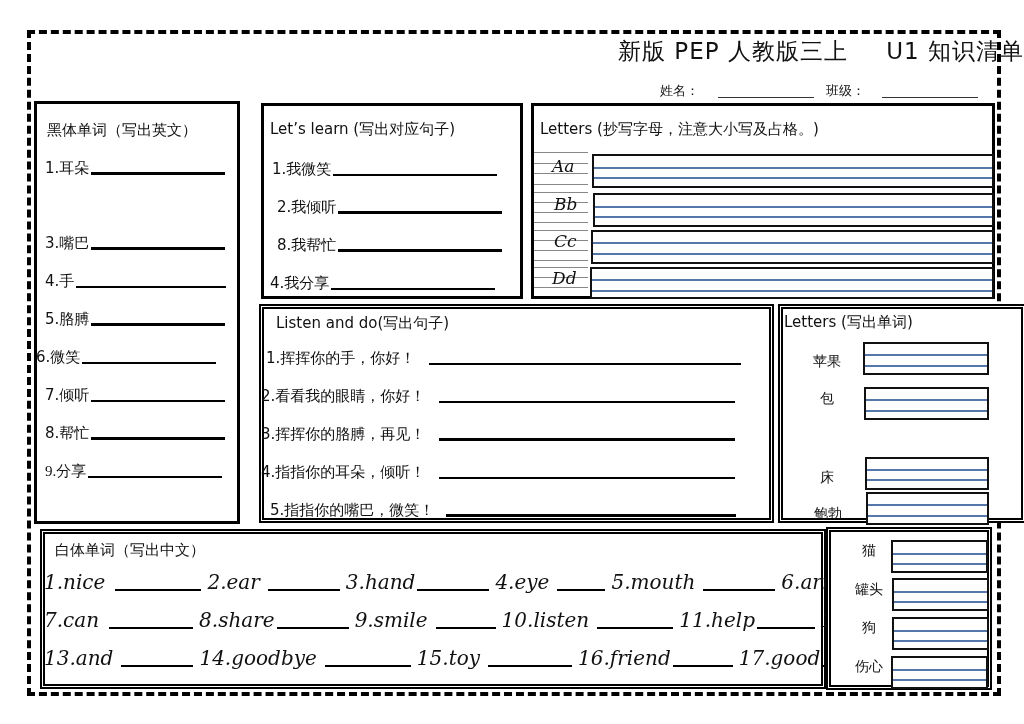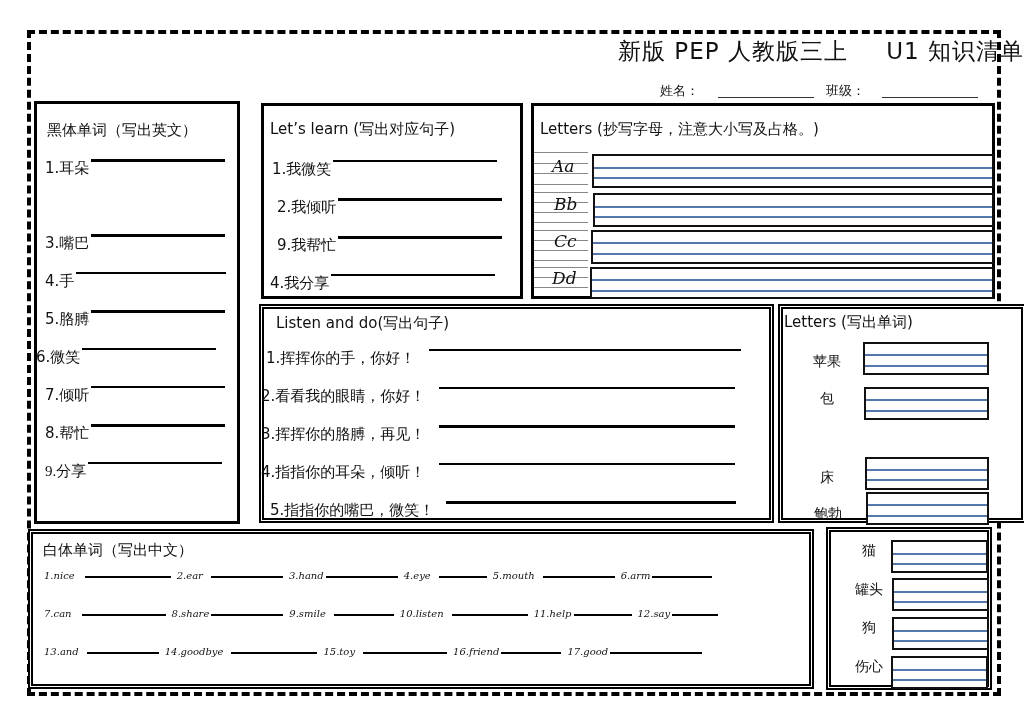--- a/index.html
+++ b/index.html
@@ -8,29 +8,29 @@
   .abs { position:absolute; box-sizing:border-box; }
   .outer { left:27px; top:30px; width:974px; height:666px;
            border:4px dashed #000; }
   .title { left:0; top:36px; width:1024px; text-align:right;
            font-size:23px; letter-spacing:1px; }
   .title span.u { margin-left:30px; }
   .namebar { top:82px; font-size:13px; }
   .box { border:3px solid #000; background:#fff; }
   .box.dbl { border:3px double #000; }
   .hdr { font-size:15px; white-space:nowrap; }
-  .row { position:absolute; font-size:15px; white-space:nowrap; display:flex; align-items:flex-start; }
+  .row { position:absolute; font-size:15px; white-space:nowrap; display:flex; align-items:flex-end; }
   .blank { display:inline-block; border-bottom:3px solid #000; height:0; margin-left:2px; margin-bottom:3px; }
   .blank.thin { border-bottom-width:2px; }
   .wbox { position:absolute; border:2px solid #111; background:#fff; box-sizing:border-box; }
   .wbox .bl { position:absolute; left:0; right:0; height:0; border-top:2px solid #5577aa; }
   .gl { position:absolute; height:0; border-top:1px solid #888; }
   .cursive { font-family:"DejaVu Serif", serif; font-style:italic; }
   .lbl-cn { position:absolute; font-size:14px; text-align:center; }
-  .bot-row { position:absolute; left:44px; font-size:10px; white-space:nowrap; display:flex; align-items:flex-end; }
+  .bot-row { position:absolute; left:44px; font-size:20px; white-space:nowrap; display:flex; align-items:flex-end; }
   .bot-row .w { font-family:"DejaVu Serif", serif; font-style:italic; }
   .bot-row .blank { border-bottom-width:2px; margin-right:6px; }
 </style>
 </head>
 <body>
 
 <div class="abs outer"></div>
 
 <div class="abs title">
   <span>新版 PEP 人教版三上</span>
@@ -87,21 +87,21 @@
   <div class="abs hdr" style="left:6px; top:14px;">Let’s  learn (写出对应句子)</div>
   <div class="row" style="left:8px; top:54px;">
     <span>1.我微笑</span>
     <span class="blank thin" style="width:164px;"></span>
   </div>
   <div class="row" style="left:13px; top:92px;">
     <span>2.我倾听</span>
     <span class="blank" style="width:164px;"></span>
   </div>
   <div class="row" style="left:13px; top:130px;">
-    <span>9.我帮忙</span>
+    <span>8.我帮忙</span>
     <span class="blank" style="width:164px;"></span>
   </div>
   <div class="row" style="left:6px; top:168px;">
     <span>4.我分享</span>
     <span class="blank thin" style="width:164px;"></span>
   </div>
 </div>
 
 <div class="abs box" style="left:531px; top:103px; width:464px; height:196px;">
   <div class="abs hdr" style="left:6px; top:14px;">Letters (抄写字母，注意大小写及占格。)</div>
@@ -191,21 +191,21 @@
     <div class="bl" style="top:20px;"></div>
   </div>
 
   <div class="lbl-cn" style="left:22px; top:196px; width:46px;">鲍勃</div>
   <div class="wbox" style="left:83px; top:183px; width:123px; height:33px;">
     <div class="bl" style="top:10px;"></div>
     <div class="bl" style="top:21px;"></div>
   </div>
 </div>
 
-<div class="abs box dbl" style="left:28px; top:529px; width:786px; height:160px; border-width:5px;">
+<div class="abs box dbl" style="left:40px; top:529px; width:786px; height:160px; border-width:5px;">
   <div class="abs hdr" style="left:10px; top:7px;">白体单词（写出中文）</div>
 </div>
 
 <div class="bot-row" style="left:44px; top:570px;">
   <span class="w">1.nice</span>
   <span class="blank" style="width:86px; margin-left:10px;"></span>
   <span class="w">2.ear</span>
   <span class="blank" style="width:72px; margin-left:8px;"></span>
   <span class="w">3.hand</span>
   <span class="blank" style="width:72px;"></span>

